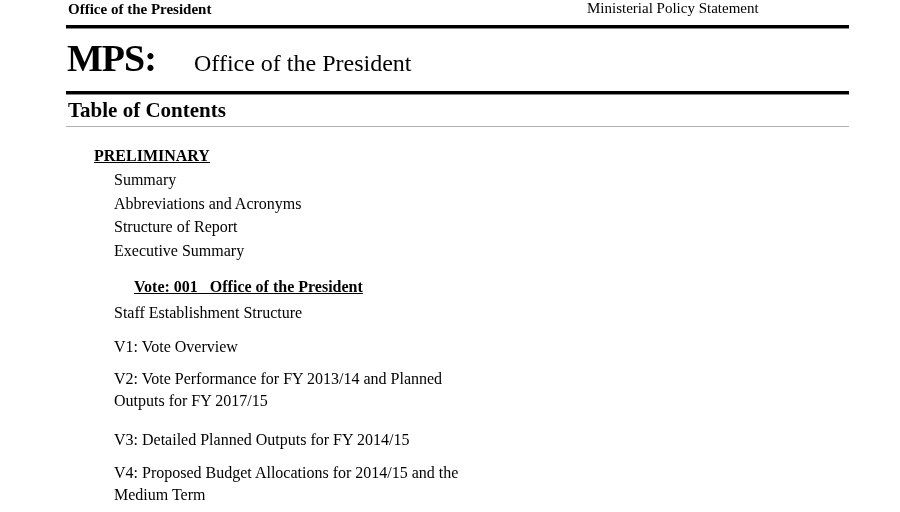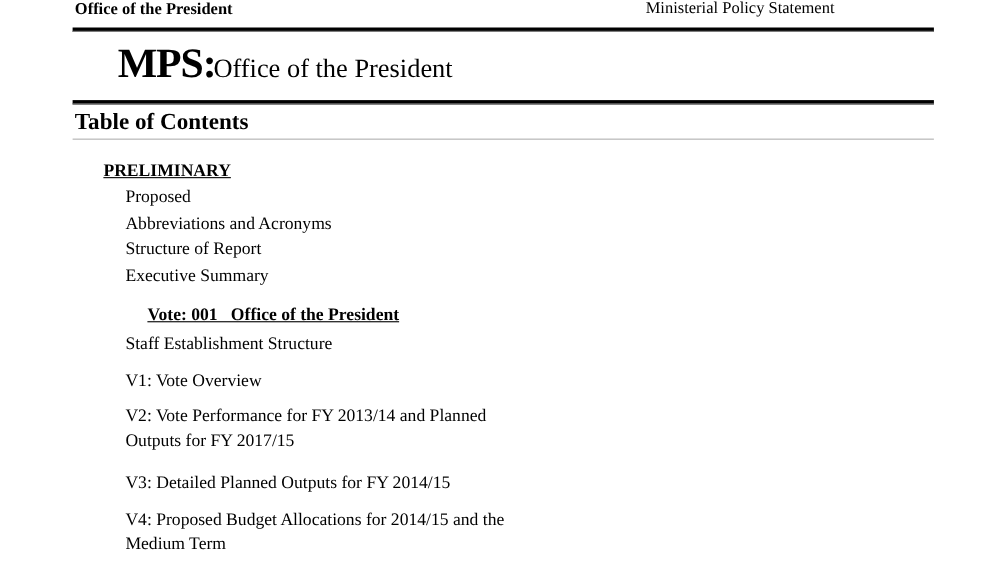--- a/index.html
+++ b/index.html
@@ -2,21 +2,21 @@
 <html><head>
 <meta charset="utf-8">
 <style>
   html, body { margin: 0; padding: 0; background: #ffffff; }
   body { width: 900px; height: 512px; position: relative; overflow: hidden;
          font-family: "Liberation Serif", "DejaVu Serif", serif; color: #000; }
   .abs { position: absolute; white-space: nowrap; }
   .hdr-left { left: 68px; top: 1px; font-size: 15px; font-weight: bold; }
   .hdr-right { left: 587px; top: 0px; font-size: 15px; }
   .rule-top { left: 66px; top: 25px; width: 783px; height: 3px; background: #000; border-bottom: 1px solid #888; }
-  .mps { left: 67px; top: 36px; font-size: 38px; font-weight: bold; letter-spacing: -1px; margin-left: 40px; }
+  .mps { left: 67px; top: 36px; font-size: 38px; font-weight: bold; letter-spacing: -1px; }
   .mps-sub { left: 194px; top: 50px; font-size: 24px; }
   .rule-mid { left: 66px; top: 91px; width: 783px; height: 3px; background: #000; border-bottom: 1px solid #888; }
   .toc-title { left: 68px; top: 98px; font-size: 21px; font-weight: bold; }
   .rule-thin { left: 66px; top: 126px; width: 783px; height: 1px; background: #b0b0b0; }
   .sec { font-size: 16px; font-weight: bold; text-decoration: underline; }
   .item { font-size: 16px; }
 </style>
 </head>
 <body>
 
@@ -25,21 +25,21 @@
 <div class="abs rule-top"></div>
 
 <div class="abs mps">MPS:</div>
 <div class="abs mps-sub">Office of the President</div>
 <div class="abs rule-mid"></div>
 
 <div class="abs toc-title">Table of Contents</div>
 <div class="abs rule-thin"></div>
 
 <div class="abs sec" style="left:94px; top:147px;">PRELIMINARY</div>
-<div class="abs item" style="left:114px; top:171px;">Proposed</div>
+<div class="abs item" style="left:114px; top:171px;">Summary</div>
 <div class="abs item" style="left:114px; top:195px;">Abbreviations and Acronyms</div>
 <div class="abs item" style="left:114px; top:218px;">Structure of Report</div>
 <div class="abs item" style="left:114px; top:242px;">Executive Summary</div>
 
 <div class="abs sec" style="left:96px; top:278px; white-space:pre;margin-left:38px;">Vote: 001   Office of the President</div>
 <div class="abs item" style="left:114px; top:304px;">Staff Establishment Structure</div>
 <div class="abs item" style="left:114px; top:338px;">V1: Vote Overview</div>
 <div class="abs item" style="left:114px; top:370px;text-align:right;">V2: Vote Performance for FY 2013/14 and Planned</div>
 <div class="abs item" style="left:114px; top:392px;">Outputs for FY 2017/15</div>
 <div class="abs item" style="left:114px; top:431px;">V3: Detailed Planned Outputs for FY 2014/15</div>

